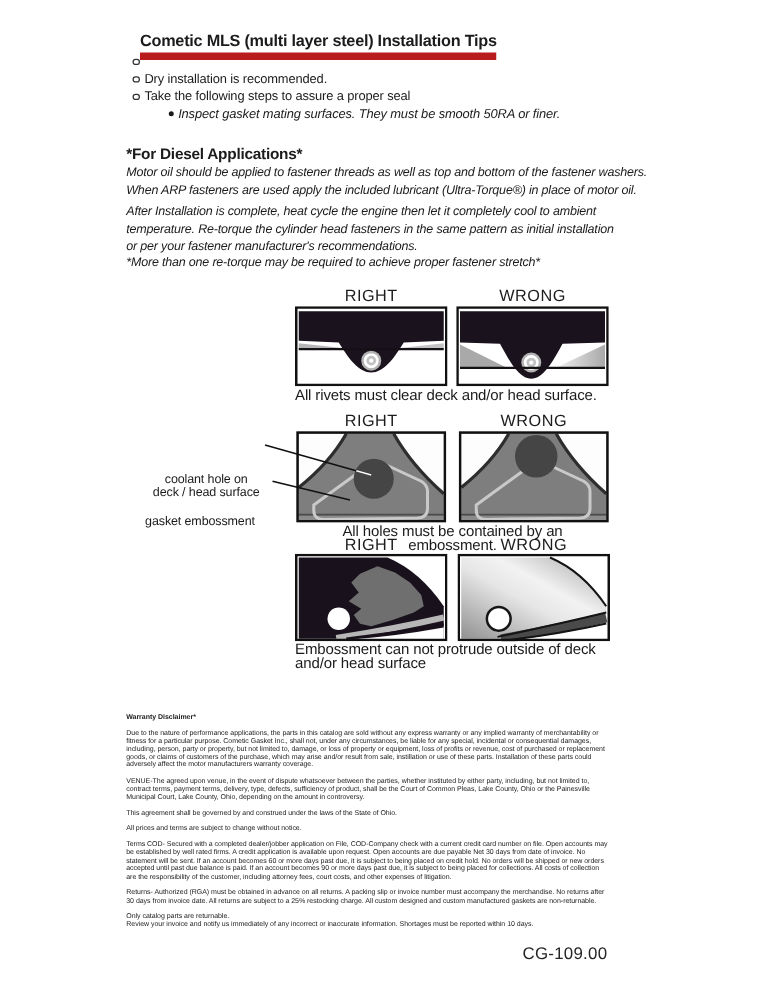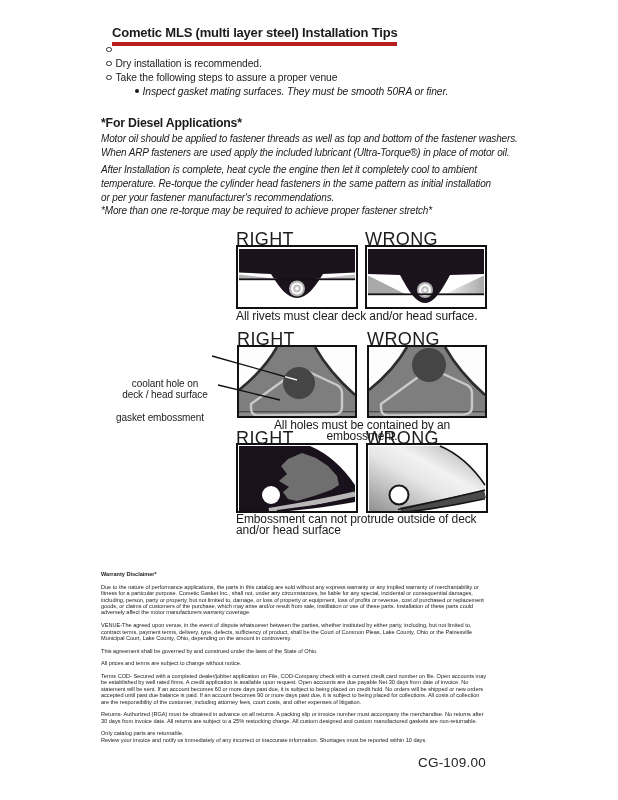--- a/index.html
+++ b/index.html
@@ -1,34 +1,34 @@
 <!DOCTYPE html>
 <html><head>
 <meta charset="utf-8">
 <style>
   html,body{margin:0;padding:0;background:#fff;}
   .page{position:relative;width:618px;height:800px;background:#fff;overflow:hidden;
         font-family:"Liberation Sans","DejaVu Sans",sans-serif;color:#1b1b1b;}
   .abs{position:absolute;}
   
   .title{left:112px;top:25px;font-size:13px;font-weight:bold;letter-spacing:-0.2px;
-         border-bottom:4px solid #b91c1c;padding-bottom:2px;margin:0;}
+         border-bottom:6px solid #b91c1c;padding-bottom:2px;margin:0;}
   
   .bullets{left:106px;top:43px;font-size:10.3px;letter-spacing:-0.1px;}
   .b-row{display:flex;align-items:flex-start;height:14px;line-height:13px;}
   .b-row.sub{margin-left:29px;font-style:italic;}
   .ring{width:3.5px;height:3.5px;border:1px solid #333;border-radius:50%;
         margin:3.5px 4px 0 0;flex:none;}
   .dot{width:4px;height:4px;background:#1b1b1b;border-radius:50%;
        margin:3.5px 3.5px 0 0;flex:none;}
   
   .h2{left:101px;top:116px;font-size:12.3px;font-weight:bold;margin:0;letter-spacing:-0.2px;}
   .body-p{font-size:10px;line-height:14px;letter-spacing:-0.15px;margin:0;white-space:pre-line;font-style:italic;}
   
-  .dg-label{font-size:18px;letter-spacing:0.4px;color:#1c1c1c;}
+  .dg-label{font-size:13px;letter-spacing:0.4px;text-align:center;color:#1c1c1c;}
   .dg-caption{font-size:12px;letter-spacing:-0.1px;line-height:10.8px;white-space:pre-line;}
   .ann{font-size:10px;line-height:11px;letter-spacing:-0.1px;text-align:center;white-space:pre-line;margin-top:34px;}
   svg{display:block;}
   
   .disclaimer{left:101px;top:571px;width:448px;font-size:5.6px;line-height:6.45px;
               letter-spacing:-0.02px;color:#222;}
   .disclaimer p{margin:6.2px 0;white-space:pre-line;}
   .disclaimer p.dh{font-weight:bold;margin:0 0 6px 0;}
   .disclaimer p.tight{margin-top:0;}
   
@@ -44,21 +44,21 @@
   <div class="abs bullets">
     <div class="b-row">
       <span class="ring"></span>
     </div>
     <div class="b-row">
       <span class="ring"></span>
       <span>Dry installation is recommended.</span>
     </div>
     <div class="b-row">
       <span class="ring"></span>
-      <span>Take the following steps to assure a proper venue</span>
+      <span>Take the following steps to assure a proper seal</span>
     </div>
     <div class="b-row sub">
       <span class="dot"></span>
       <span>Inspect gasket mating surfaces.  They must be smooth 50RA or finer.</span>
     </div>
   </div>
 
   <h2 class="abs h2">*For Diesel Applications*</h2>
   <p class="abs body-p" style="left:101px;top:132px;">Motor oil should be applied to fastener threads as well as top and bottom of the fastener washers.
 When ARP fasteners are used apply the included lubricant (Ultra-Torque®) in place of motor oil.</p>

